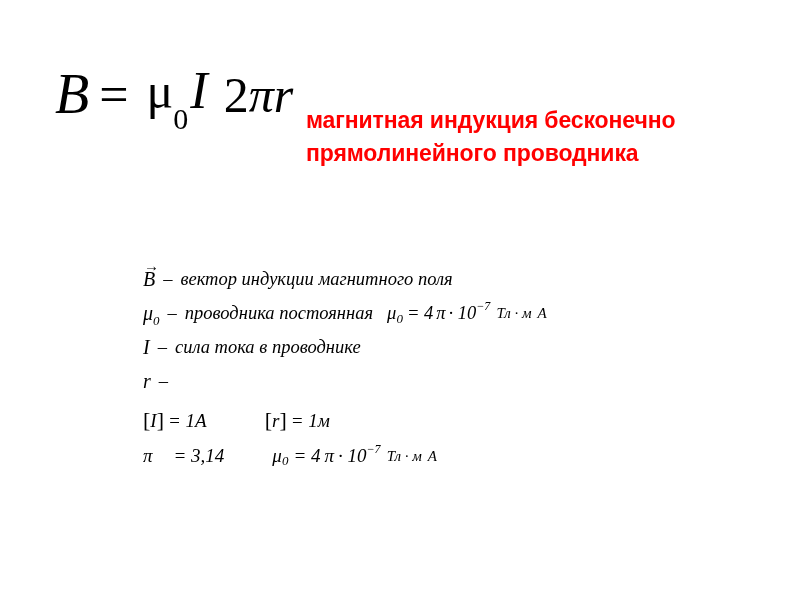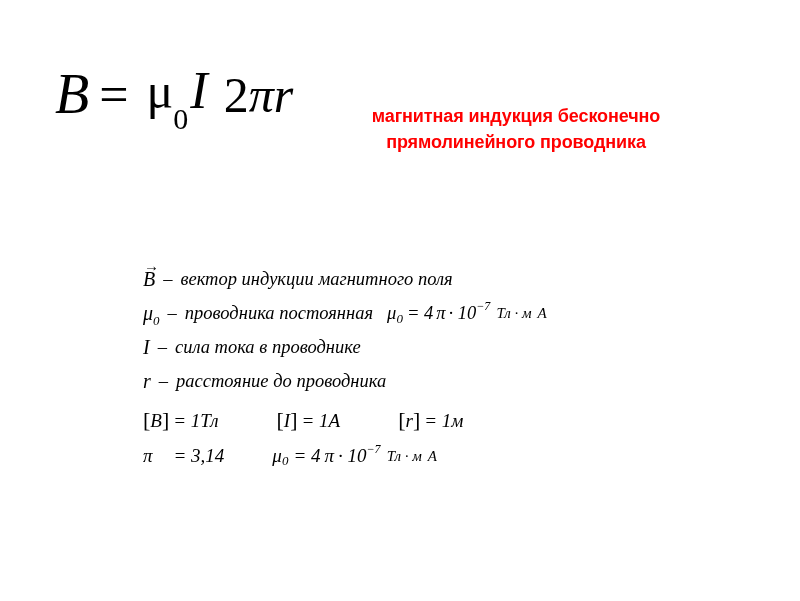--- a/index.html
+++ b/index.html
@@ -85,24 +85,23 @@
 
   
   .caption {
     position: absolute;
     left: 306px;
     top: 104px;
     width: 420px;
     color: #FF0000;
     font-family: "Liberation Sans", sans-serif;
     font-weight: bold;
-    font-size: 18px;
+    font-size: 23px;
     line-height: 1.42;
     letter-spacing: -0.1px;
-    text-align: center;
   }
 
   
   .legend {
     position: absolute;
     left: 143px;
     top: 268px;
     width: 620px;
     color: #000;
     font-family: "Liberation Serif", serif;
@@ -245,27 +244,23 @@
 
   <div class="legend-row">
     <span class="sym">I</span>
     <span class="dash">–</span>
     <span>сила тока в проводнике</span>
   </div>
 
   <div class="legend-row">
     <span class="sym">r</span>
     <span class="dash">–</span>
-    <span>расстояние до проводника</span>
   </div>
 
   <div class="units-row" style="margin-top:14px;">
-    <span class="item">
-      <span class="brk">[</span><span>B</span><span class="brk">]</span><span style="margin-left:4px;">= 1</span><span>Тл</span>
-    </span>
     <span class="item">
       <span class="brk">[</span><span>I</span><span class="brk">]</span><span style="margin-left:4px;">= 1</span><span>А</span>
     </span>
     <span class="item">
       <span class="brk">[</span><span>r</span><span class="brk">]</span><span style="margin-left:4px;">= 1</span><span>м</span>
     </span>
   </div>
 
   <div class="const-row">
     <span class="item">

